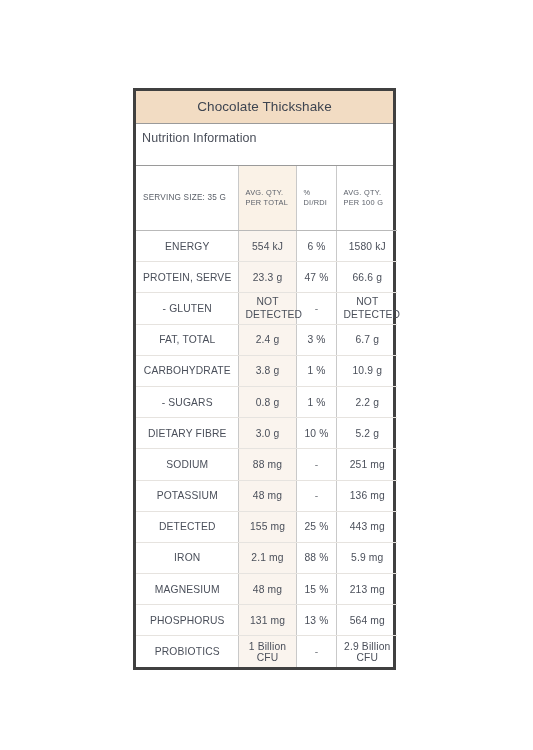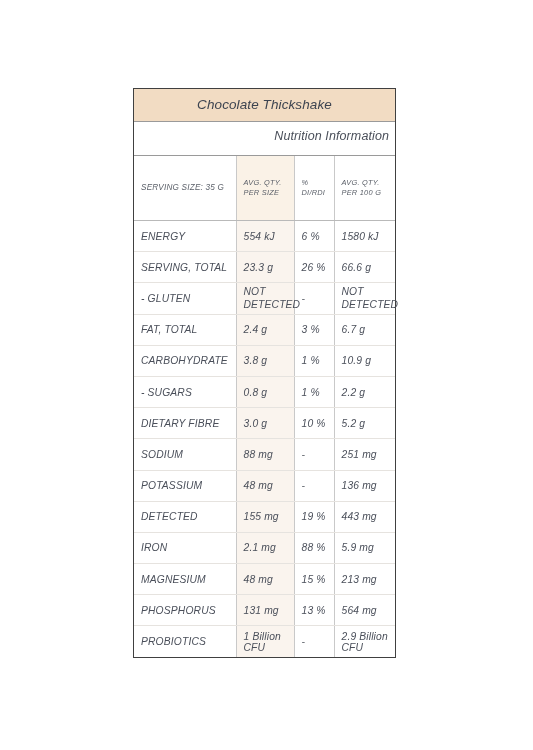--- a/index.html
+++ b/index.html
@@ -14,42 +14,41 @@
     -webkit-font-smoothing: antialiased;
     overflow: hidden;
   }
 
   #panel {
     position: absolute;
     left: 133px;
     top: 88px;
     width: 263px;
     box-sizing: border-box;
-    border: 1px solid #404040;
+    border: 3px solid #404040;
     background: #ffffff;
-    font-style: italic;
   }
 
   
   .title-bar {
     background: #f2dcc3;
     border-bottom: 1px solid #9a9a9a;
     text-align: center;
     padding: 8px 6px 9px 6px;
     font-size: 13.5px;
     color: #3d4450;
     letter-spacing: 0.1px;
   }
 
   
   .subtitle-bar {
     background: #ffffff;
     border-bottom: 1px solid #9a9a9a;
-    text-align: right;
-    padding: 7px 6px 12px 6px;
+    text-align: left;
+    padding: 7px 6px 20px 6px;
     font-size: 12.5px;
     color: #4a4f5a;
     letter-spacing: 0.1px;
   }
 
   
   table.nutri {
     border-collapse: collapse;
     width: 100%;
     table-layout: fixed;
@@ -85,20 +84,21 @@
   }
   tr.colhead td.tint { background: #faf2e7; }
 
   
   tr.drow td {
     border-bottom: 1px solid #e6e3df;
     font-size: 10.3px;
     letter-spacing: 0.15px;
     padding: 0 6px 0 7px;
     height: 30.2px;
+    text-align: center;
   }
   tr.drow:last-child td { border-bottom: none; }
   tr.drow td.tint { background: #faf4ee; }
   tr.drow td.name {
     font-size: 10.3px;
     letter-spacing: 0.15px;
   }
   
   td.small {
     font-size: 7.3px;
@@ -127,40 +127,40 @@
       <col class="c-name">
         <col class="c-serve">
         <col class="c-di">
         <col class="c-100g">
     </colgroup>
     <tbody id="table-body">
       <tr class="colhead">
         <td class="name-h">SERVING SIZE: 35 G</td>
         <td class="sep-l tint">
           <span>AVG. QTY.</span><br>
-          <span>PER SIZE</span>
+          <span>PER TOTAL</span>
         </td>
         <td class="sep-l">
           <span>% DI/RDI</span>
         </td>
         <td class="sep-l">
           <span>AVG. QTY.</span><br>
           <span>PER 100 G</span>
         </td>
       </tr>
     <tr class="drow">
           <td class="name">ENERGY</td>
           <td class="sep-l tint">554 kJ</td>
           <td class="sep-l">6 %</td>
           <td class="sep-l">1580 kJ</td>
         </tr>
         <tr class="drow">
-          <td class="name">SERVING, TOTAL</td>
+          <td class="name">PROTEIN, SERVE</td>
           <td class="sep-l tint">23.3 g</td>
-          <td class="sep-l">26 %</td>
+          <td class="sep-l">47 %</td>
           <td class="sep-l">66.6 g</td>
         </tr>
         <tr class="drow">
           <td class="name">- GLUTEN</td>
           <td class="sep-l tint small"><span>NOT</span><span class="l2">DETECTED</span></td>
           <td class="sep-l"><span class="dash">-</span></td>
           <td class="sep-l small"><span>NOT</span><span class="l2">DETECTED</span></td>
         </tr>
         <tr class="drow">
           <td class="name">FAT, TOTAL</td>
@@ -194,21 +194,21 @@
         </tr>
         <tr class="drow">
           <td class="name">POTASSIUM</td>
           <td class="sep-l tint">48 mg</td>
           <td class="sep-l"><span class="dash">-</span></td>
           <td class="sep-l">136 mg</td>
         </tr>
         <tr class="drow">
           <td class="name">DETECTED</td>
           <td class="sep-l tint">155 mg</td>
-          <td class="sep-l">19 %</td>
+          <td class="sep-l">25 %</td>
           <td class="sep-l">443 mg</td>
         </tr>
         <tr class="drow">
           <td class="name">IRON</td>
           <td class="sep-l tint">2.1 mg</td>
           <td class="sep-l">88 %</td>
           <td class="sep-l">5.9 mg</td>
         </tr>
         <tr class="drow">
           <td class="name">MAGNESIUM</td>

